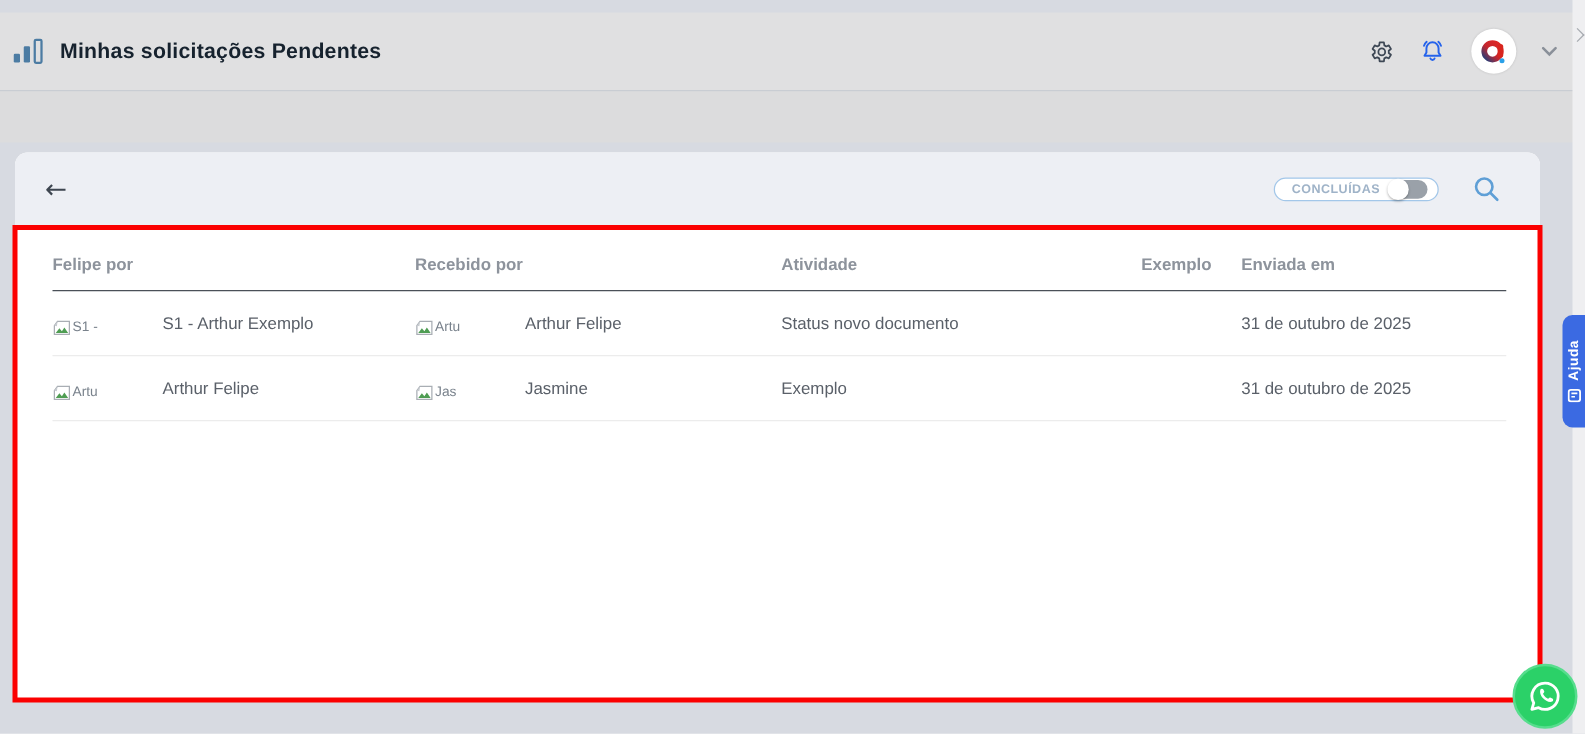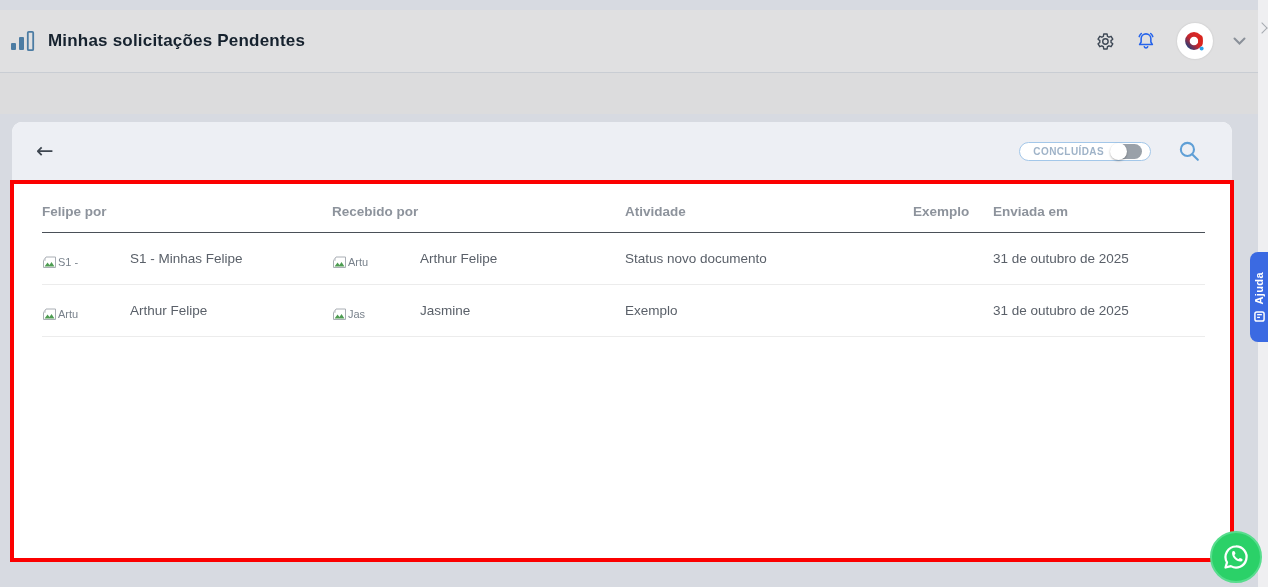--- a/index.html
+++ b/index.html
@@ -182,21 +182,21 @@
     <div class="t-grid t-row">
       <span class="person">
         <span class="broken-img">
           <svg width="15" height="13" viewBox="0 0 15 13">
             <path d="M1.5 4.5 L4 1 h9.5 v10.5 h-12 z" fill="#ffffff" stroke="#a9aeb4" stroke-width="1"></path>
             <path d="M2.6 10.4 l2.9-3.9 2 2.5 2-3 3 4.4 z" fill="#4f9d53"></path>
             <path d="M4 1 l-2.5 3.5 2 .4 z" fill="#c7cbd0"></path>
           </svg>
           <span class="alt-text">S1 -</span>
         </span>
-        <span>S1 - Minhas Felipe</span>
+        <span>S1 - Arthur Exemplo</span>
       </span>
       <span class="person">
         <span class="broken-img">
           <svg width="15" height="13" viewBox="0 0 15 13">
             <path d="M1.5 4.5 L4 1 h9.5 v10.5 h-12 z" fill="#ffffff" stroke="#a9aeb4" stroke-width="1"></path>
             <path d="M2.6 10.4 l2.9-3.9 2 2.5 2-3 3 4.4 z" fill="#4f9d53"></path>
             <path d="M4 1 l-2.5 3.5 2 .4 z" fill="#c7cbd0"></path>
           </svg>
           <span class="alt-text">Artu</span>
         </span>

